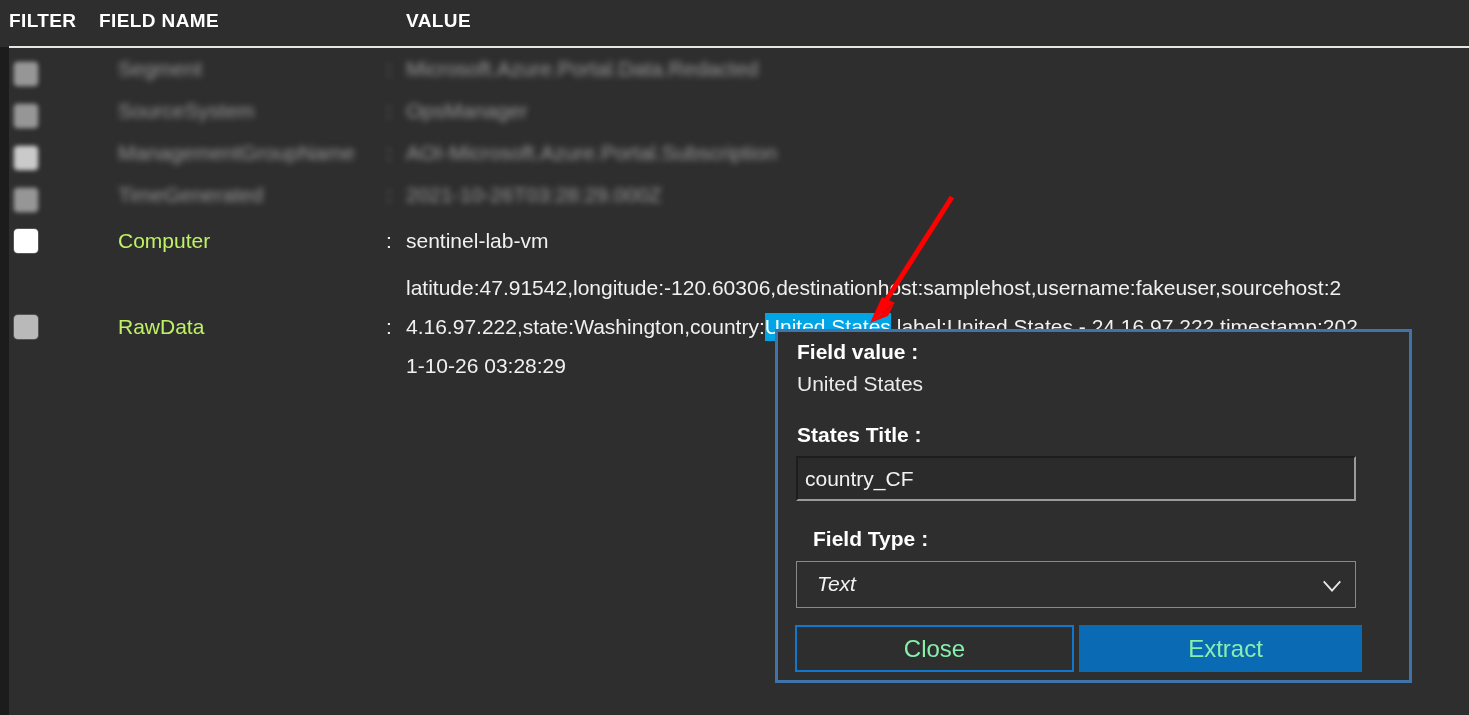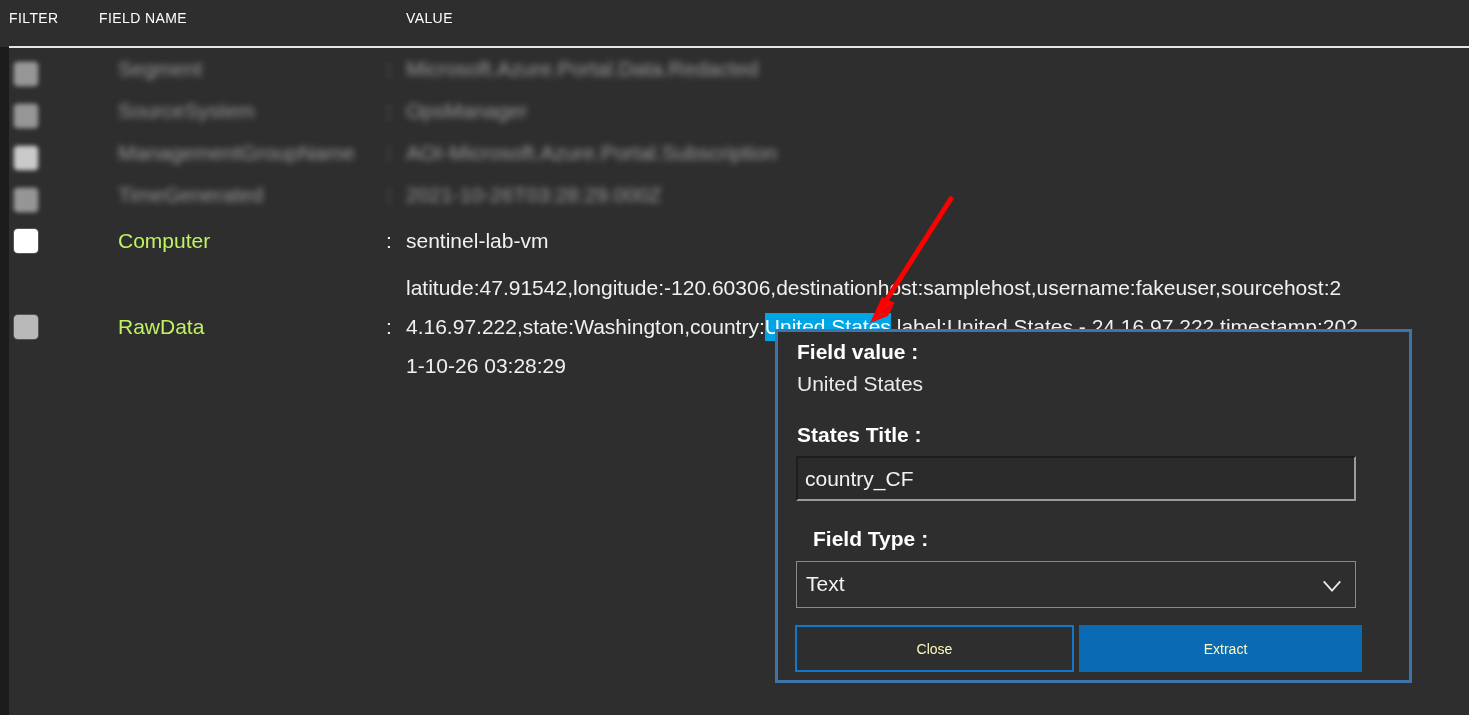--- a/index.html
+++ b/index.html
@@ -39,22 +39,22 @@
     left: 0;
     top: 0;
     width: 1469px;
     height: 47px;
     background: #2e2e2e;
   }
   .header-cell {
     position: absolute;
     top: 10px;
     color: #ffffff;
-    font-size: 14px;
-    font-weight: normal;
+    font-size: 19px;
+    font-weight: bold;
     letter-spacing: 0.4px;
     white-space: nowrap;
   }
   .hdr-filter { left: 9px; }
   .hdr-fieldname { left: 99px; }
   .hdr-value { left: 406px; }
 
   .header-rule {
     position: absolute;
     left: 9px;
@@ -204,42 +204,43 @@
     width: 560px;
     height: 47px;
     box-sizing: border-box;
     background: #2e2e2e;
     border: 1px solid #8a8a8a;
     color: #f2f2f2;
     font-size: 21px;
   }
   .type-select .sel-val {
     position: absolute;
-    left: 9px;
+    left: 20px;
     top: 10px;
     white-space: nowrap;
+    font-style: italic;
   }
   .chev {
     position: absolute;
     right: 12px;
     top: 13px;
     width: 22px;
     height: 22px;
   }
 
   .btn {
     position: absolute;
     top: 293px;
     height: 47px;
     box-sizing: border-box;
     display: flex;
     align-items: center;
     justify-content: center;
-    font-size: 14px;
-    color: #fef9c3;
+    font-size: 24px;
+    color: #86efac;
     cursor: default;
     user-select: none;
   }
   .btn-close {
     left: 17px;
     width: 279px;
     background: #2e2e2e;
     border: 2px solid #1177cc;
   }
   .btn-extract {

